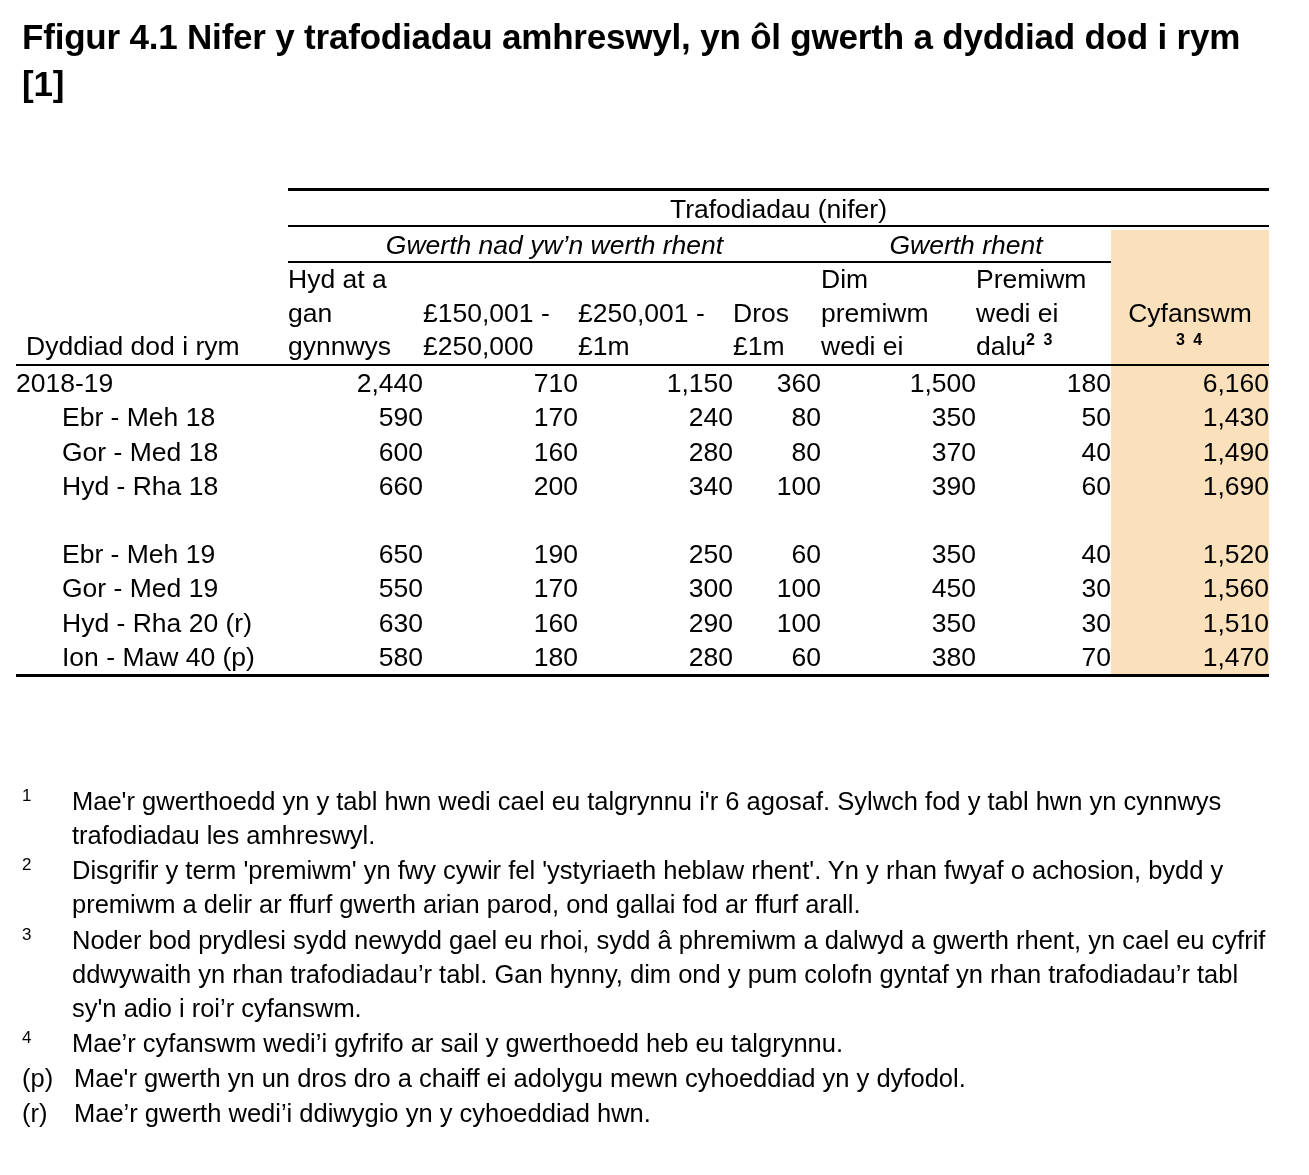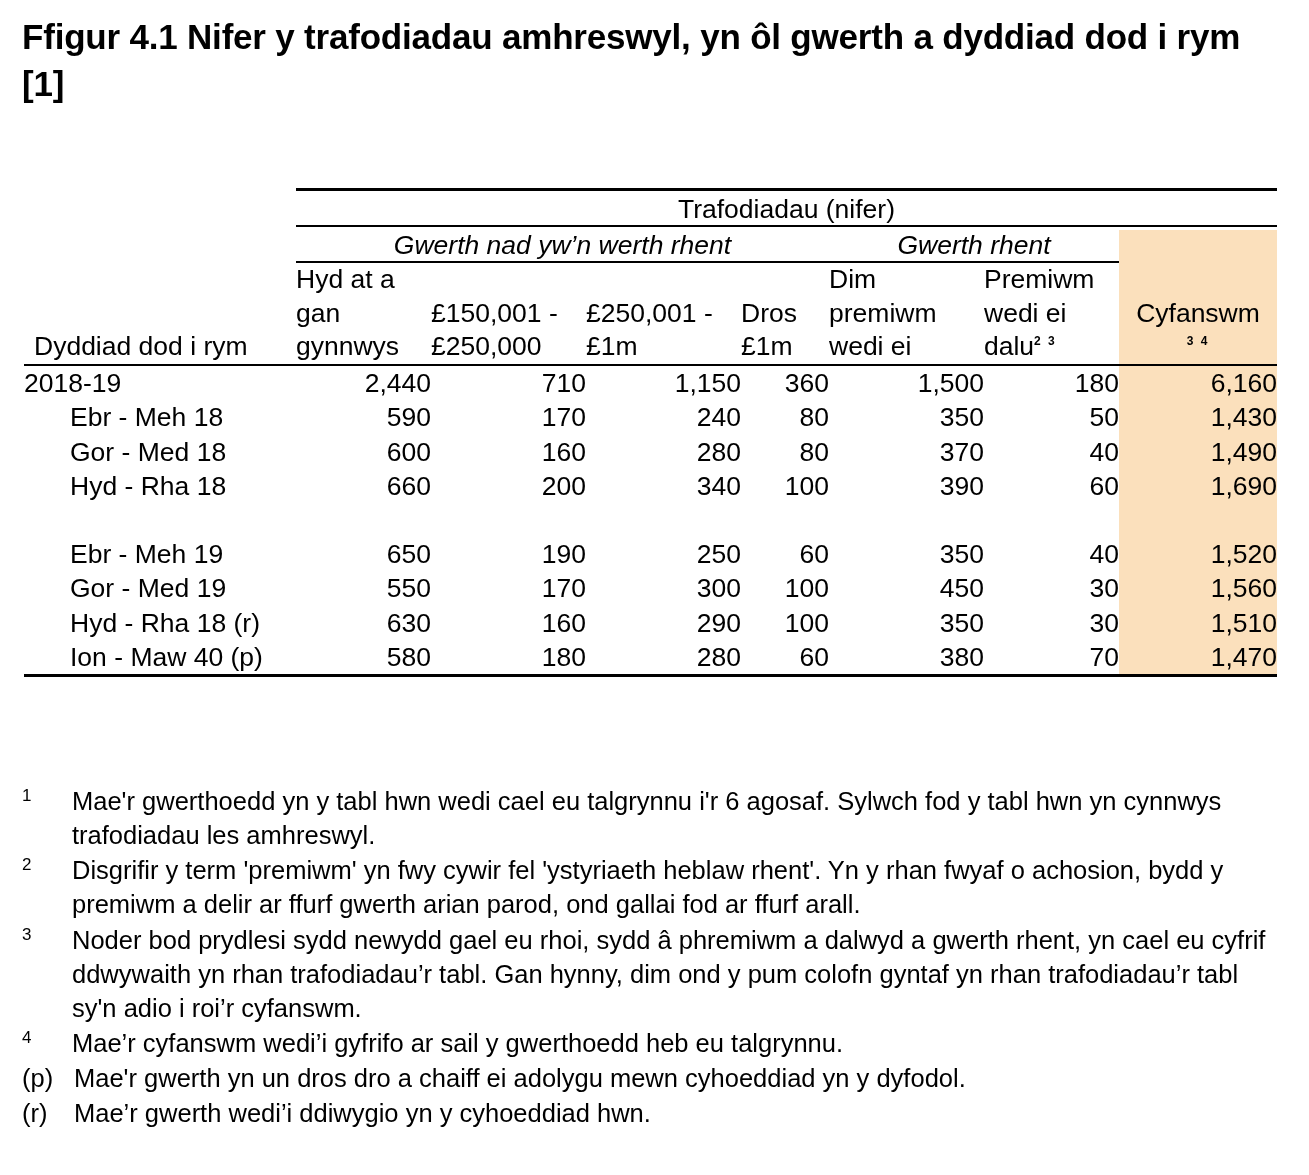--- a/index.html
+++ b/index.html
@@ -30,21 +30,21 @@
     width: 1230px;
     font-size: 35px;
     font-weight: bold;
     line-height: 1.33;
     letter-spacing: -0.2px;
   }
 
   
   .table-wrap {
     position: absolute;
-    left: 24px;
+    left: 16px;
     top: 188px;
     width: 1253px;
   }
   table.figtab {
     border-collapse: collapse;
     width: 1253px;
     table-layout: fixed;
     font-size: 26.5px;
   }
   table.figtab td, table.figtab th {
@@ -99,21 +99,21 @@
     padding: 2px 10px 2px 0;
     line-height: 1.3;
   }
   .bold { font-weight: bold; }
 
   .hl { background: #FBE0BC; }
 
   .spacer-row td { height: 33px; font-size: 0; line-height: 0; }
 
   .sup {
-    font-size: 12px;
+    font-size: 16px;
     vertical-align: super;
     font-weight: bold;
     letter-spacing: 2px;
   }
 
   
   .notes {
     position: absolute;
     left: 22px;
     top: 784px;
@@ -285,21 +285,21 @@
             <td class="data-label indent">Gor - Med 19</td>
             <td class="data-num">550</td>
             <td class="data-num">170</td>
             <td class="data-num">300</td>
             <td class="data-num">100</td>
             <td class="data-num">450</td>
             <td class="data-num">30</td>
             <td class="data-num hl">1,560</td>
           </tr>
           <tr>
-            <td class="data-label indent">Hyd - Rha 18 (r)</td>
+            <td class="data-label indent">Hyd - Rha 20 (r)</td>
             <td class="data-num">630</td>
             <td class="data-num">160</td>
             <td class="data-num">290</td>
             <td class="data-num">100</td>
             <td class="data-num">350</td>
             <td class="data-num">30</td>
             <td class="data-num hl">1,510</td>
           </tr>
           <tr>
             <td class="data-label indent">Ion - Maw 40 (p)</td>

